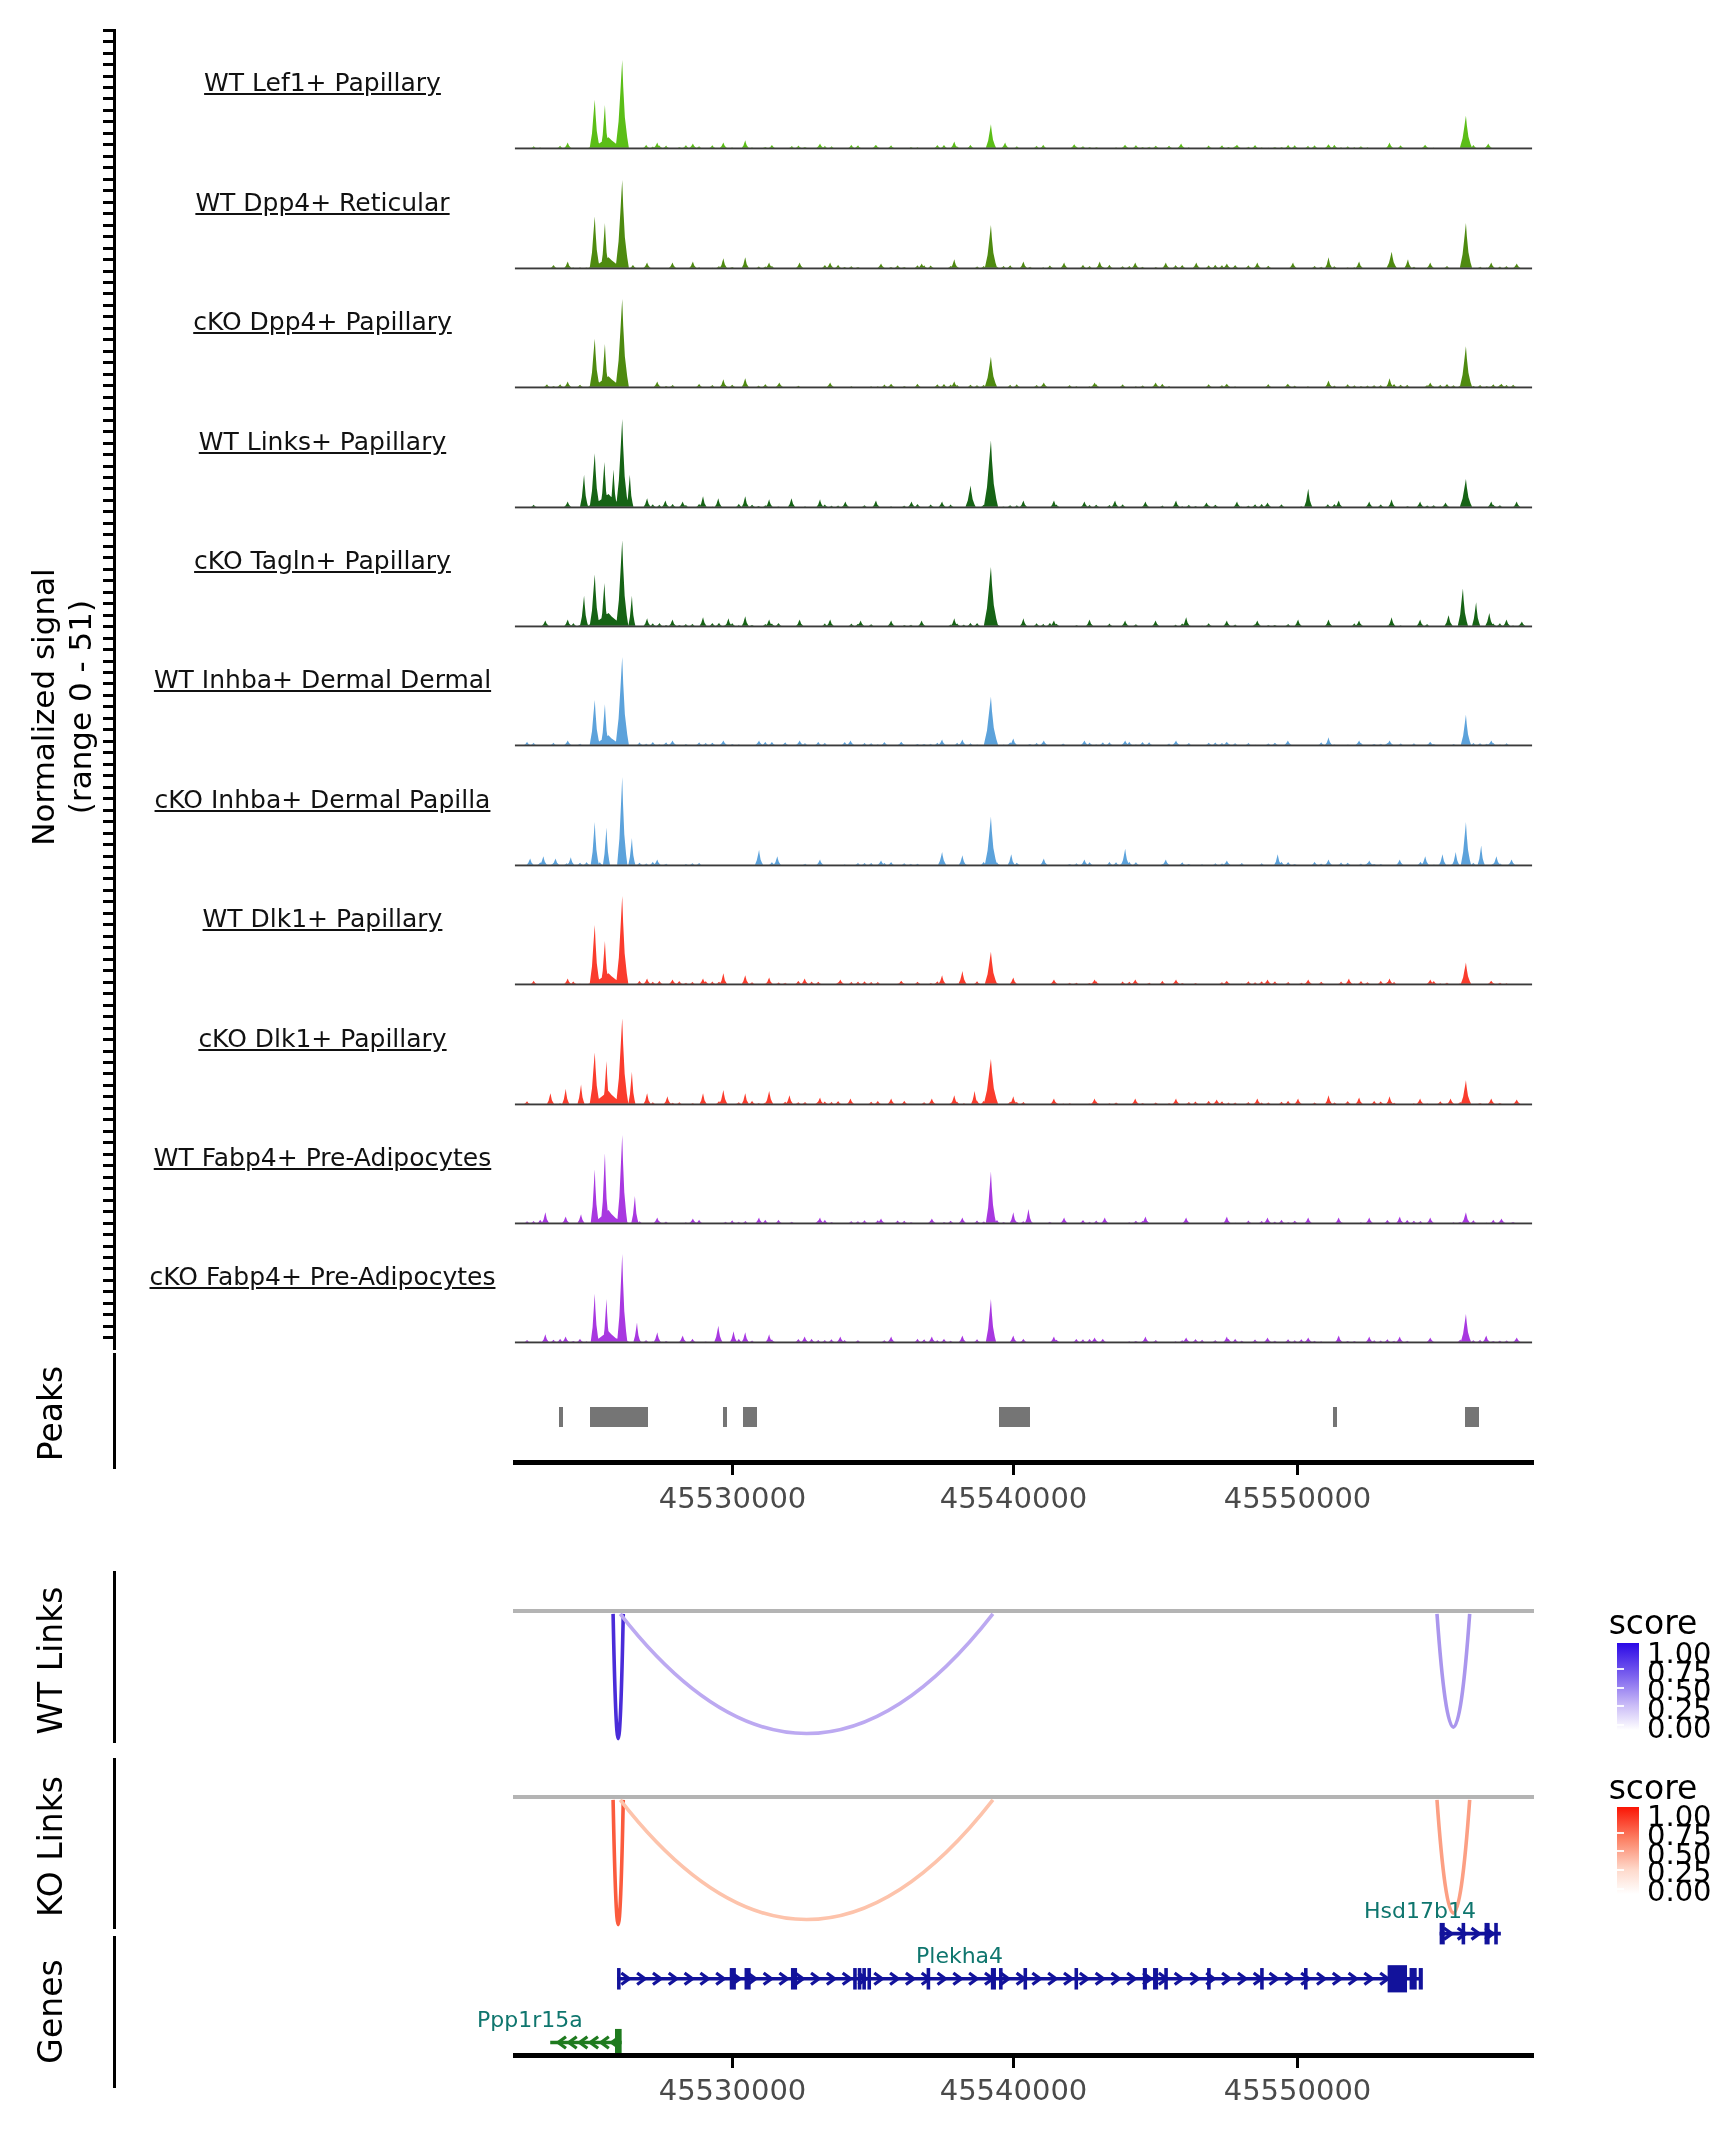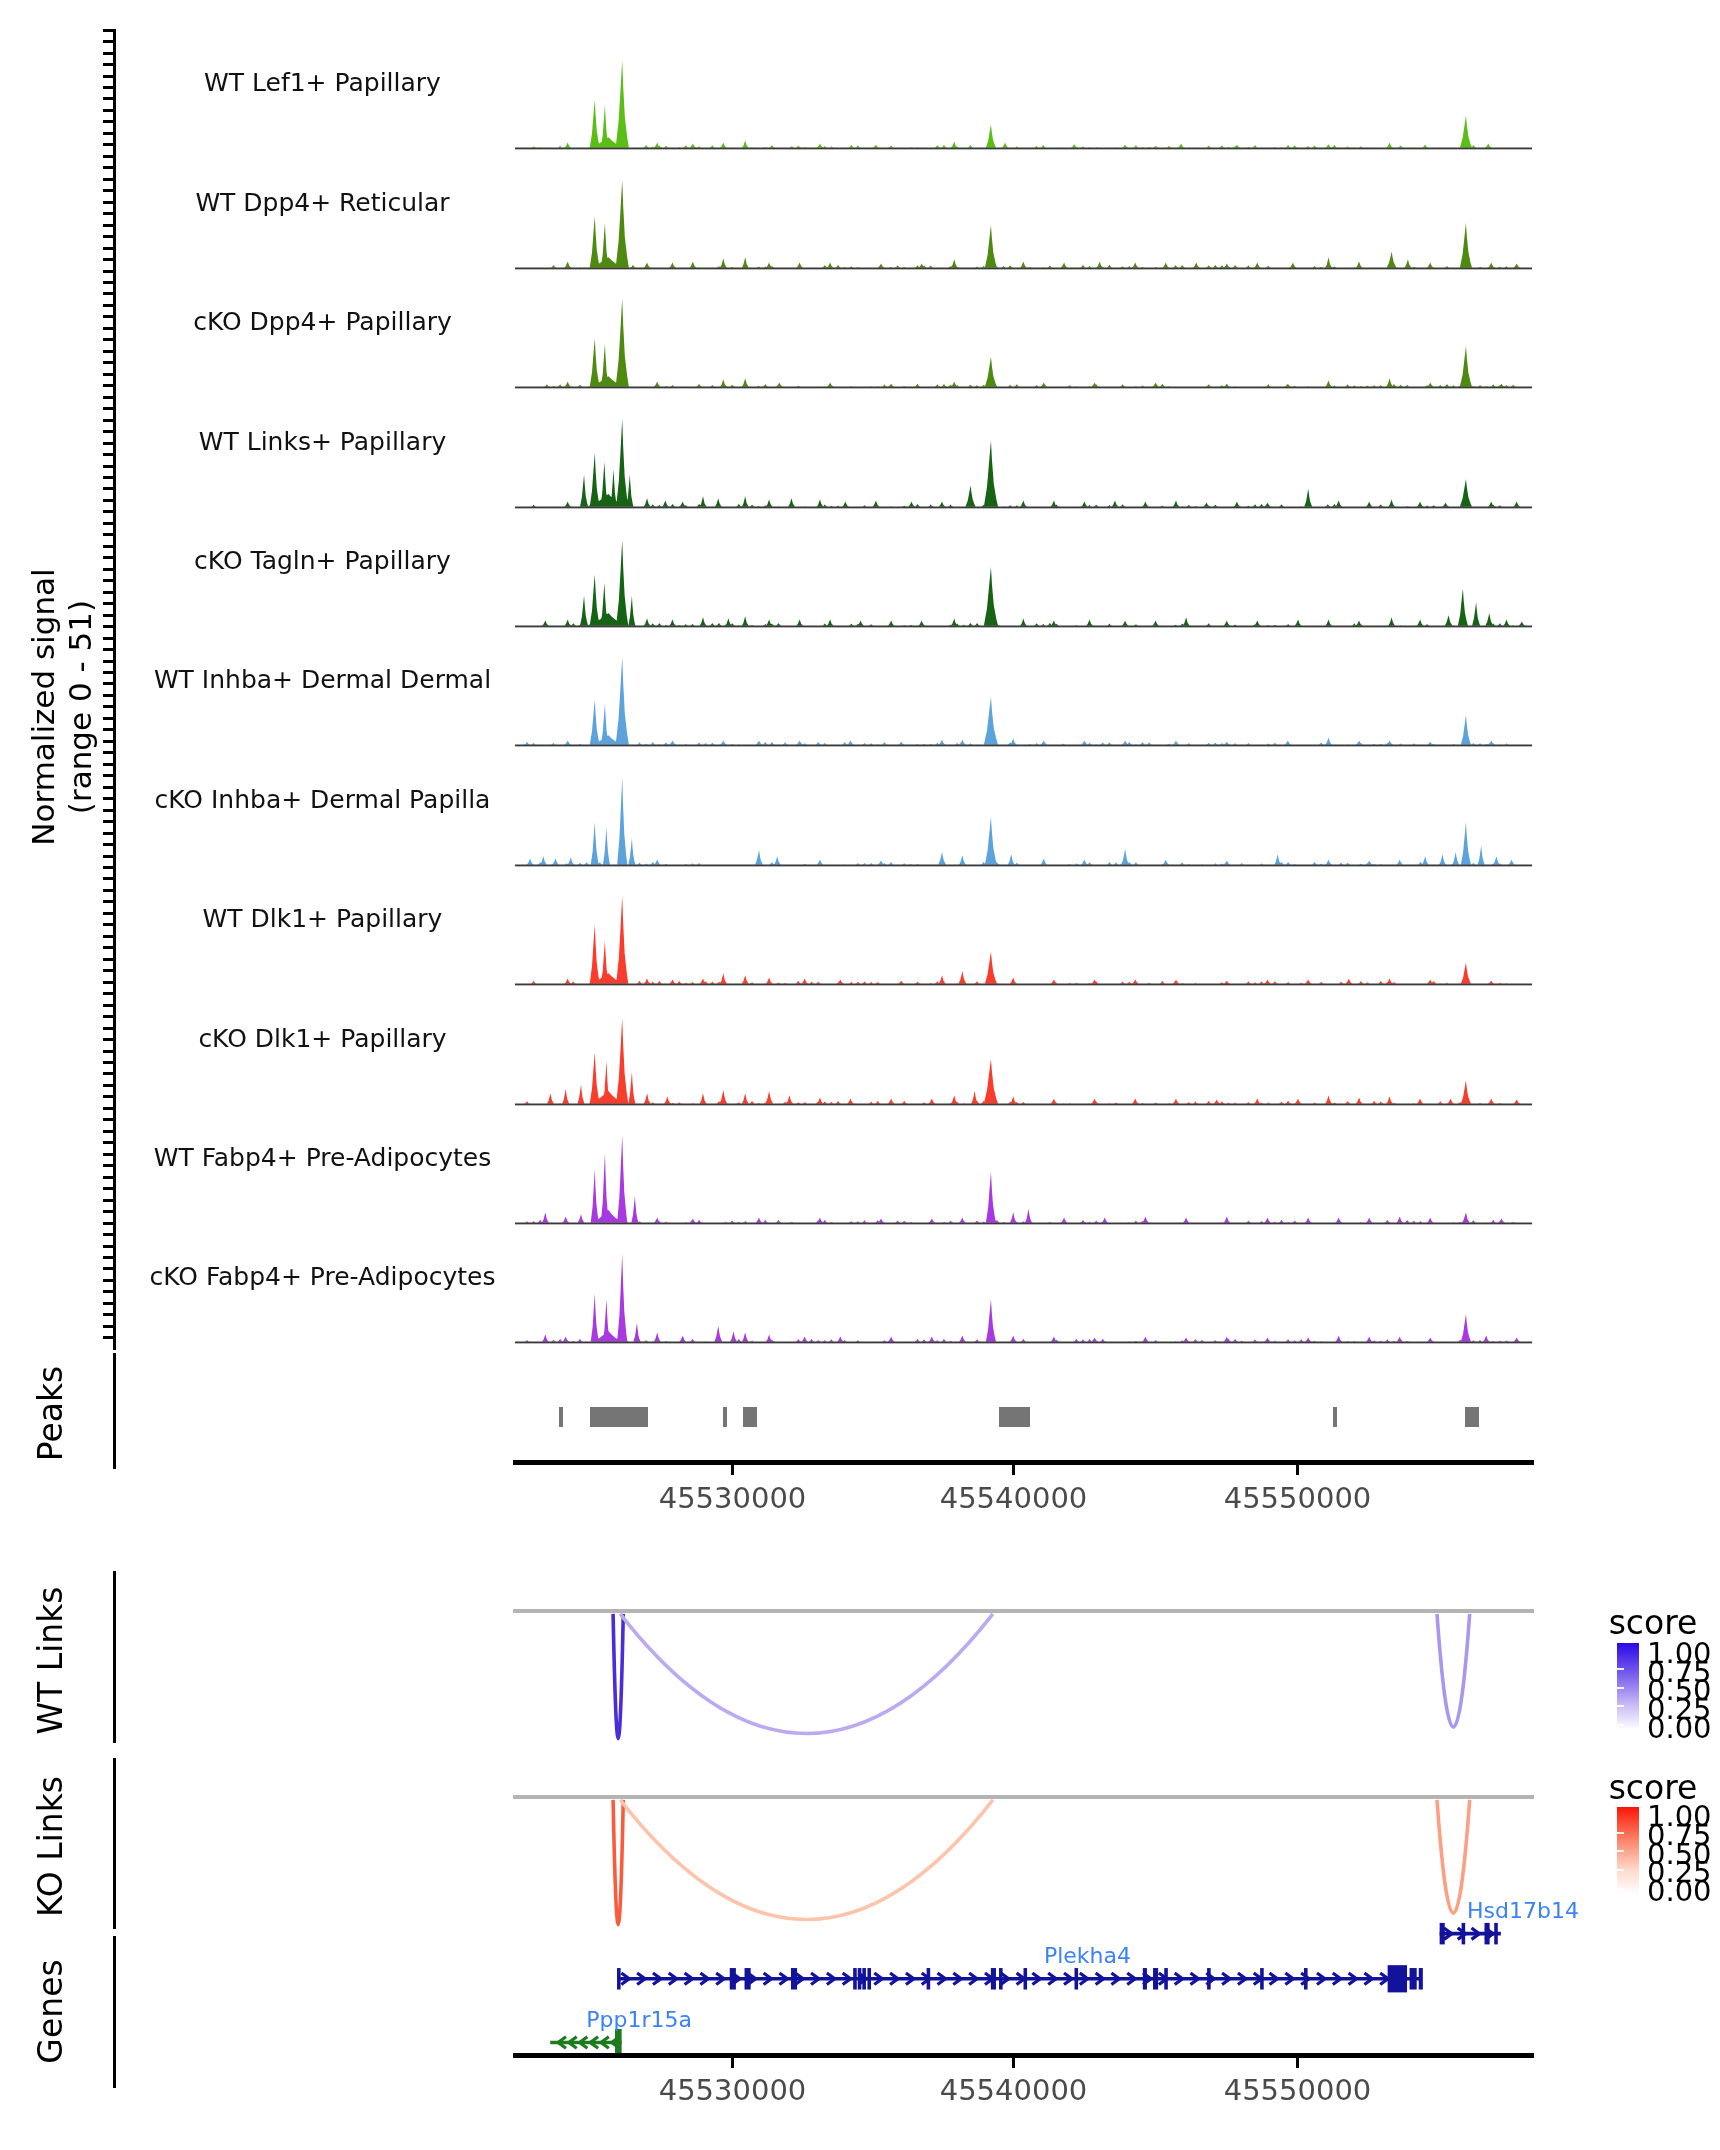--- a/index.html
+++ b/index.html
@@ -1,32 +1,32 @@
 <!DOCTYPE html>
 <html style="font-size:11.5px"><head>
 <meta charset="utf-8">
 <style>
   html,body{margin:0;padding:0;background:#ffffff;width:1721px;height:2151px;overflow:hidden;
     font-family:"DejaVu Sans", sans-serif;}
   #root{position:relative;width:1721px;height:2151px;background:#fff;}
-  .track-label{position:absolute;left:86px;width:473px;text-align:center;font-size:25px;color:#111;white-space:nowrap;}
+  .track-label{position:absolute;left:86px;width:473px;text-align:center;font-size:25px;color:#111;white-space:nowrap;text-decoration:underline;}
   .rot-label{position:absolute;width:502px;text-align:center;font-size:33px;color:#000;transform:rotate(-90deg);white-space:nowrap;}
   .ytitle{position:absolute;width:717px;text-align:center;font-size:31px;line-height:37px;color:#000;transform:rotate(-90deg);white-space:nowrap;}
   .vline{position:absolute;width:2.9px;background:#000;}
   .ytick{position:absolute;width:10px;height:2.9px;background:#000;}
   .axisbar{position:absolute;height:5px;background:#000;}
   .axistick{position:absolute;width:2.9px;height:10px;background:#000;}
   .ticklabel{position:absolute;width:229px;text-align:center;font-size:29px;color:#4a4a4a;white-space:nowrap;}
   .grayline{position:absolute;height:4.3px;background:#b4b4b4;}
   .peakbar{position:absolute;background:#757575;}
   .legend-title{position:absolute;width:172px;text-align:center;font-size:33px;color:#000;}
   .legend-bar{position:absolute;width:21.5px;height:87px;}
   .legend-lab{position:absolute;font-size:29px;color:#000;white-space:nowrap;}
   .legend-dash{position:absolute;width:7.2px;height:2.2px;background:#ffffff;opacity:.9;}
-  .gene-label{position:absolute;text-align:right;font-size:22px;color:#3b82f6;white-space:nowrap;}
+  .gene-label{position:absolute;text-align:left;font-size:22px;color:#0f766e;white-space:nowrap;}
   .xtitle{position:absolute;width:574px;text-align:center;font-size:33px;color:#000;}
   svg{position:absolute;overflow:visible;}
 </style>
 </head>
 <body>
 
 <div id="root">
 
   <div class="vline" style="left:113px;top:29px;height:1321px;"></div>
   <div id="yticks">

